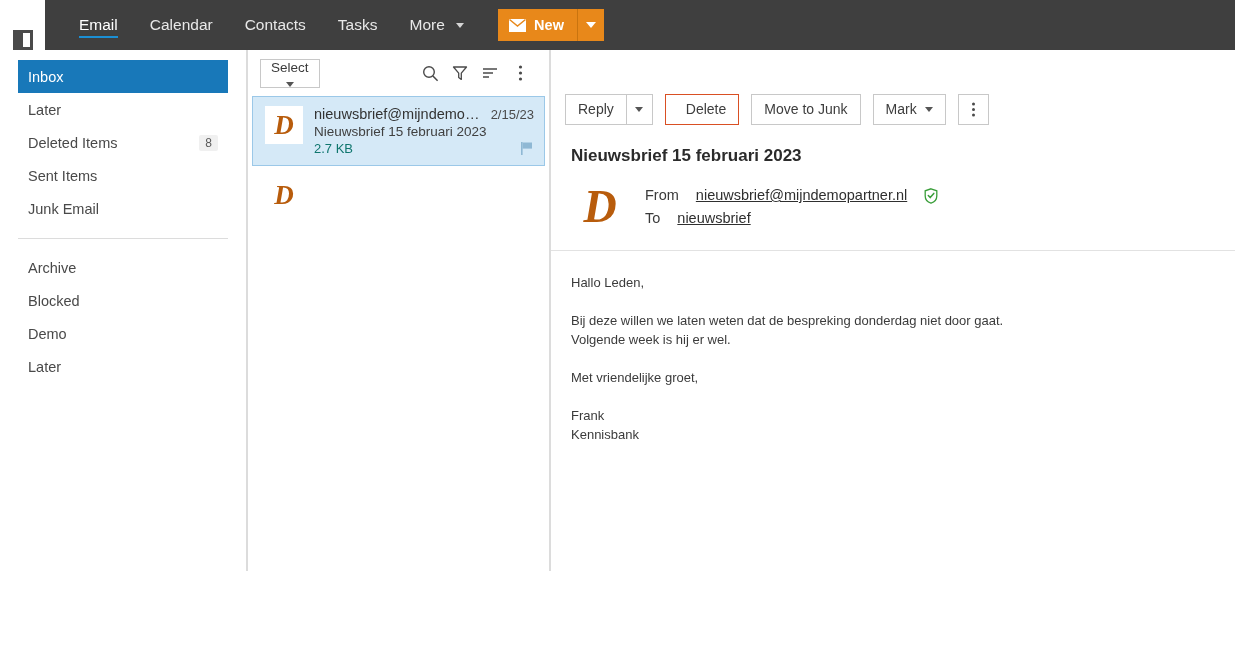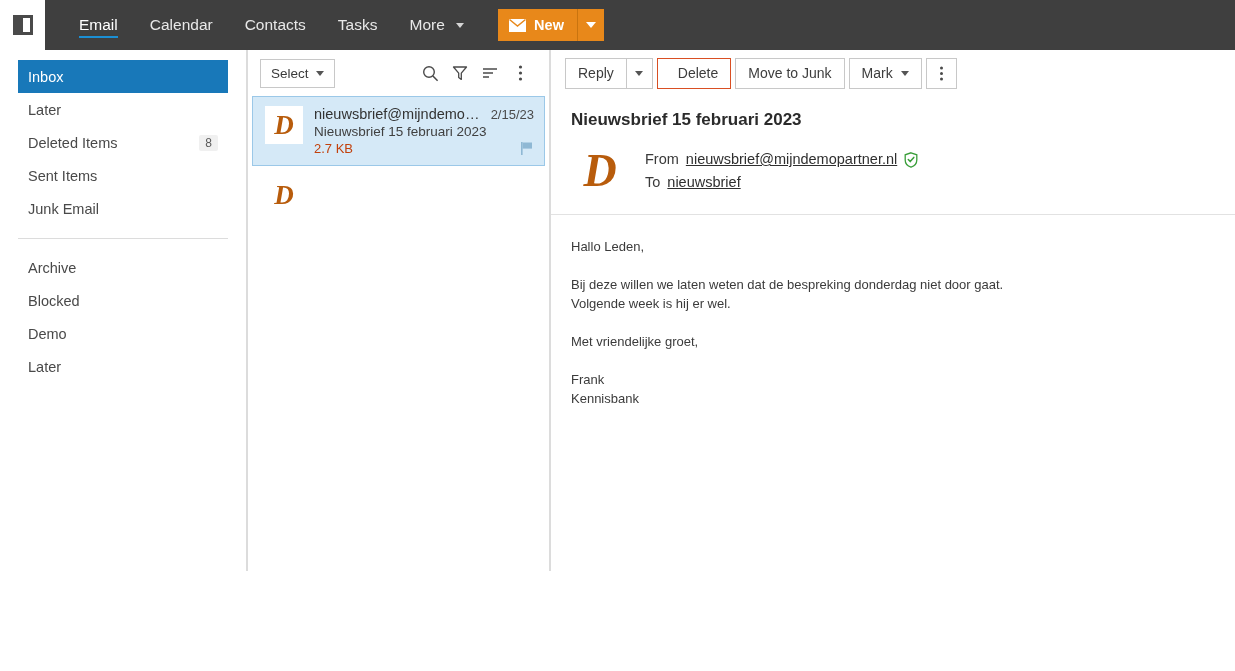--- a/index.html
+++ b/index.html
@@ -7,21 +7,21 @@
     width: 1235px; height: 671px;
     font-family: "Liberation Sans", sans-serif;
     background: #ffffff;
     overflow: hidden;
   }
 
   
   .topbar {
     height: 50px;
     display: flex;
-    align-items: center;
+    align-items: flex-end;
     background: #ffffff;
   }
   .toggle-cell {
     width: 45px;
     min-width: 45px;
     background: #ffffff;
     display: flex; align-items: center; justify-content: center;
     cursor: pointer;
   }
   .toggle-glyph {
@@ -166,20 +166,21 @@
   .select-btn {
     border: 1px solid #c8c8c8;
     background: #ffffff;
     font-size: 13.5px;
     color: #3a3a3a;
     height: 29px;
     padding: 0 10px;
     display: flex; align-items: center; gap: 7px;
     cursor: pointer;
     font-family: "Liberation Sans", sans-serif;
+    flex-direction: column;
   }
   .caret-dark {
     width: 0; height: 0;
     border-left: 4px solid transparent;
     border-right: 4px solid transparent;
     border-top: 5px solid #555;
   }
   .tb-spacer { flex: 1; }
   .tb-icon {
     width: 30px; height: 30px;
@@ -237,36 +238,37 @@
     color: #404040;
     margin-top: 2px;
     white-space: nowrap;
     overflow: hidden;
     text-overflow: ellipsis;
   }
   .msg-line3 {
     display: flex; justify-content: space-between; align-items: center;
     margin-top: 2px;
   }
-  .msg-size { font-size: 13px; color: #c2410c; }
+  .msg-size { font-size: 13px; color: #0f766e; }
 
   
   .reading {
     flex: 1;
     display: flex;
     flex-direction: column;
     min-width: 0;
     background: #ffffff;
   }
   .read-toolbar {
     height: 46px;
     display: flex;
     align-items: center;
     padding: 0 0 0 14px;
-    gap: 4px;
+    gap: 12px;
+    margin-top: 36px;
   }
   .btn {
     border: 1px solid #c8c8c8;
     background: #ffffff;
     height: 31px;
     font-size: 14px;
     color: #3d3d3d;
     padding: 0 12px;
     display: flex; align-items: center; gap: 8px;
     cursor: pointer;
@@ -317,21 +319,21 @@
     color: #b85c0c;
     line-height: 1;
   }
   .read-addr { padding-top: 6px; }
   .addr-line {
     font-size: 14.5px;
     color: #3a3a3a;
     line-height: 23px;
     display: flex;
     align-items: center;
-    gap: 7px;
+    gap: 17px;
     flex-wrap: nowrap;
   }
   .addr-link {
     color: #2f2f2f;
     text-decoration: underline;
     cursor: pointer;
   }
   .shield { display: block; }
 
   .read-divider {

